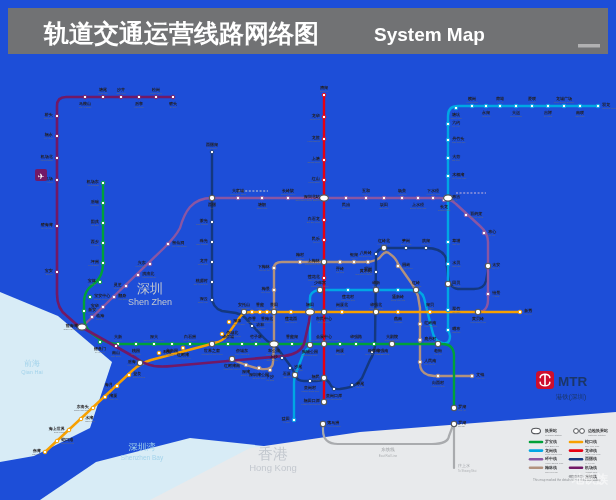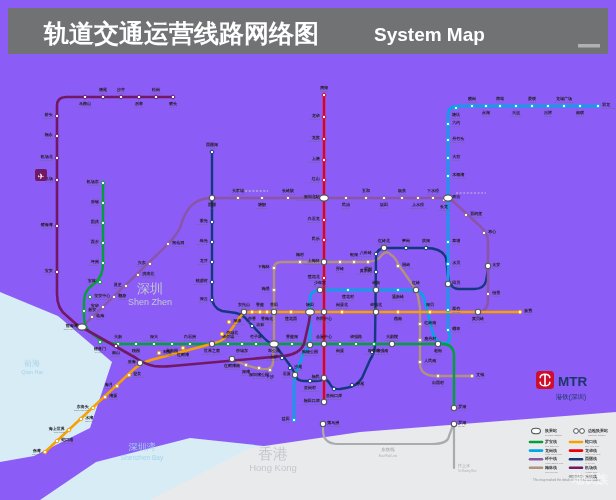--- a/index.html
+++ b/index.html
@@ -1,16 +1,16 @@
 <!DOCTYPE html>
 <html><head>
 <meta charset="utf-8">
 <style>
   html,body{margin:0;padding:0;background:#fff;}
-  .stage{position:relative;width:616px;height:500px;overflow:hidden;background:#8b5cf6;
+  .stage{position:relative;width:616px;height:500px;overflow:hidden;background:#1d4ed8;
          font-family:"Liberation Sans","DejaVu Sans",sans-serif;}
   svg{position:absolute;left:0;top:0;}
   text{font-family:"Liberation Sans","DejaVu Sans",sans-serif;}
 </style>
 </head>
 <body>
 
 <div class="stage">
 <svg id="map" width="616" height="500" viewBox="0 0 616 500">
 

